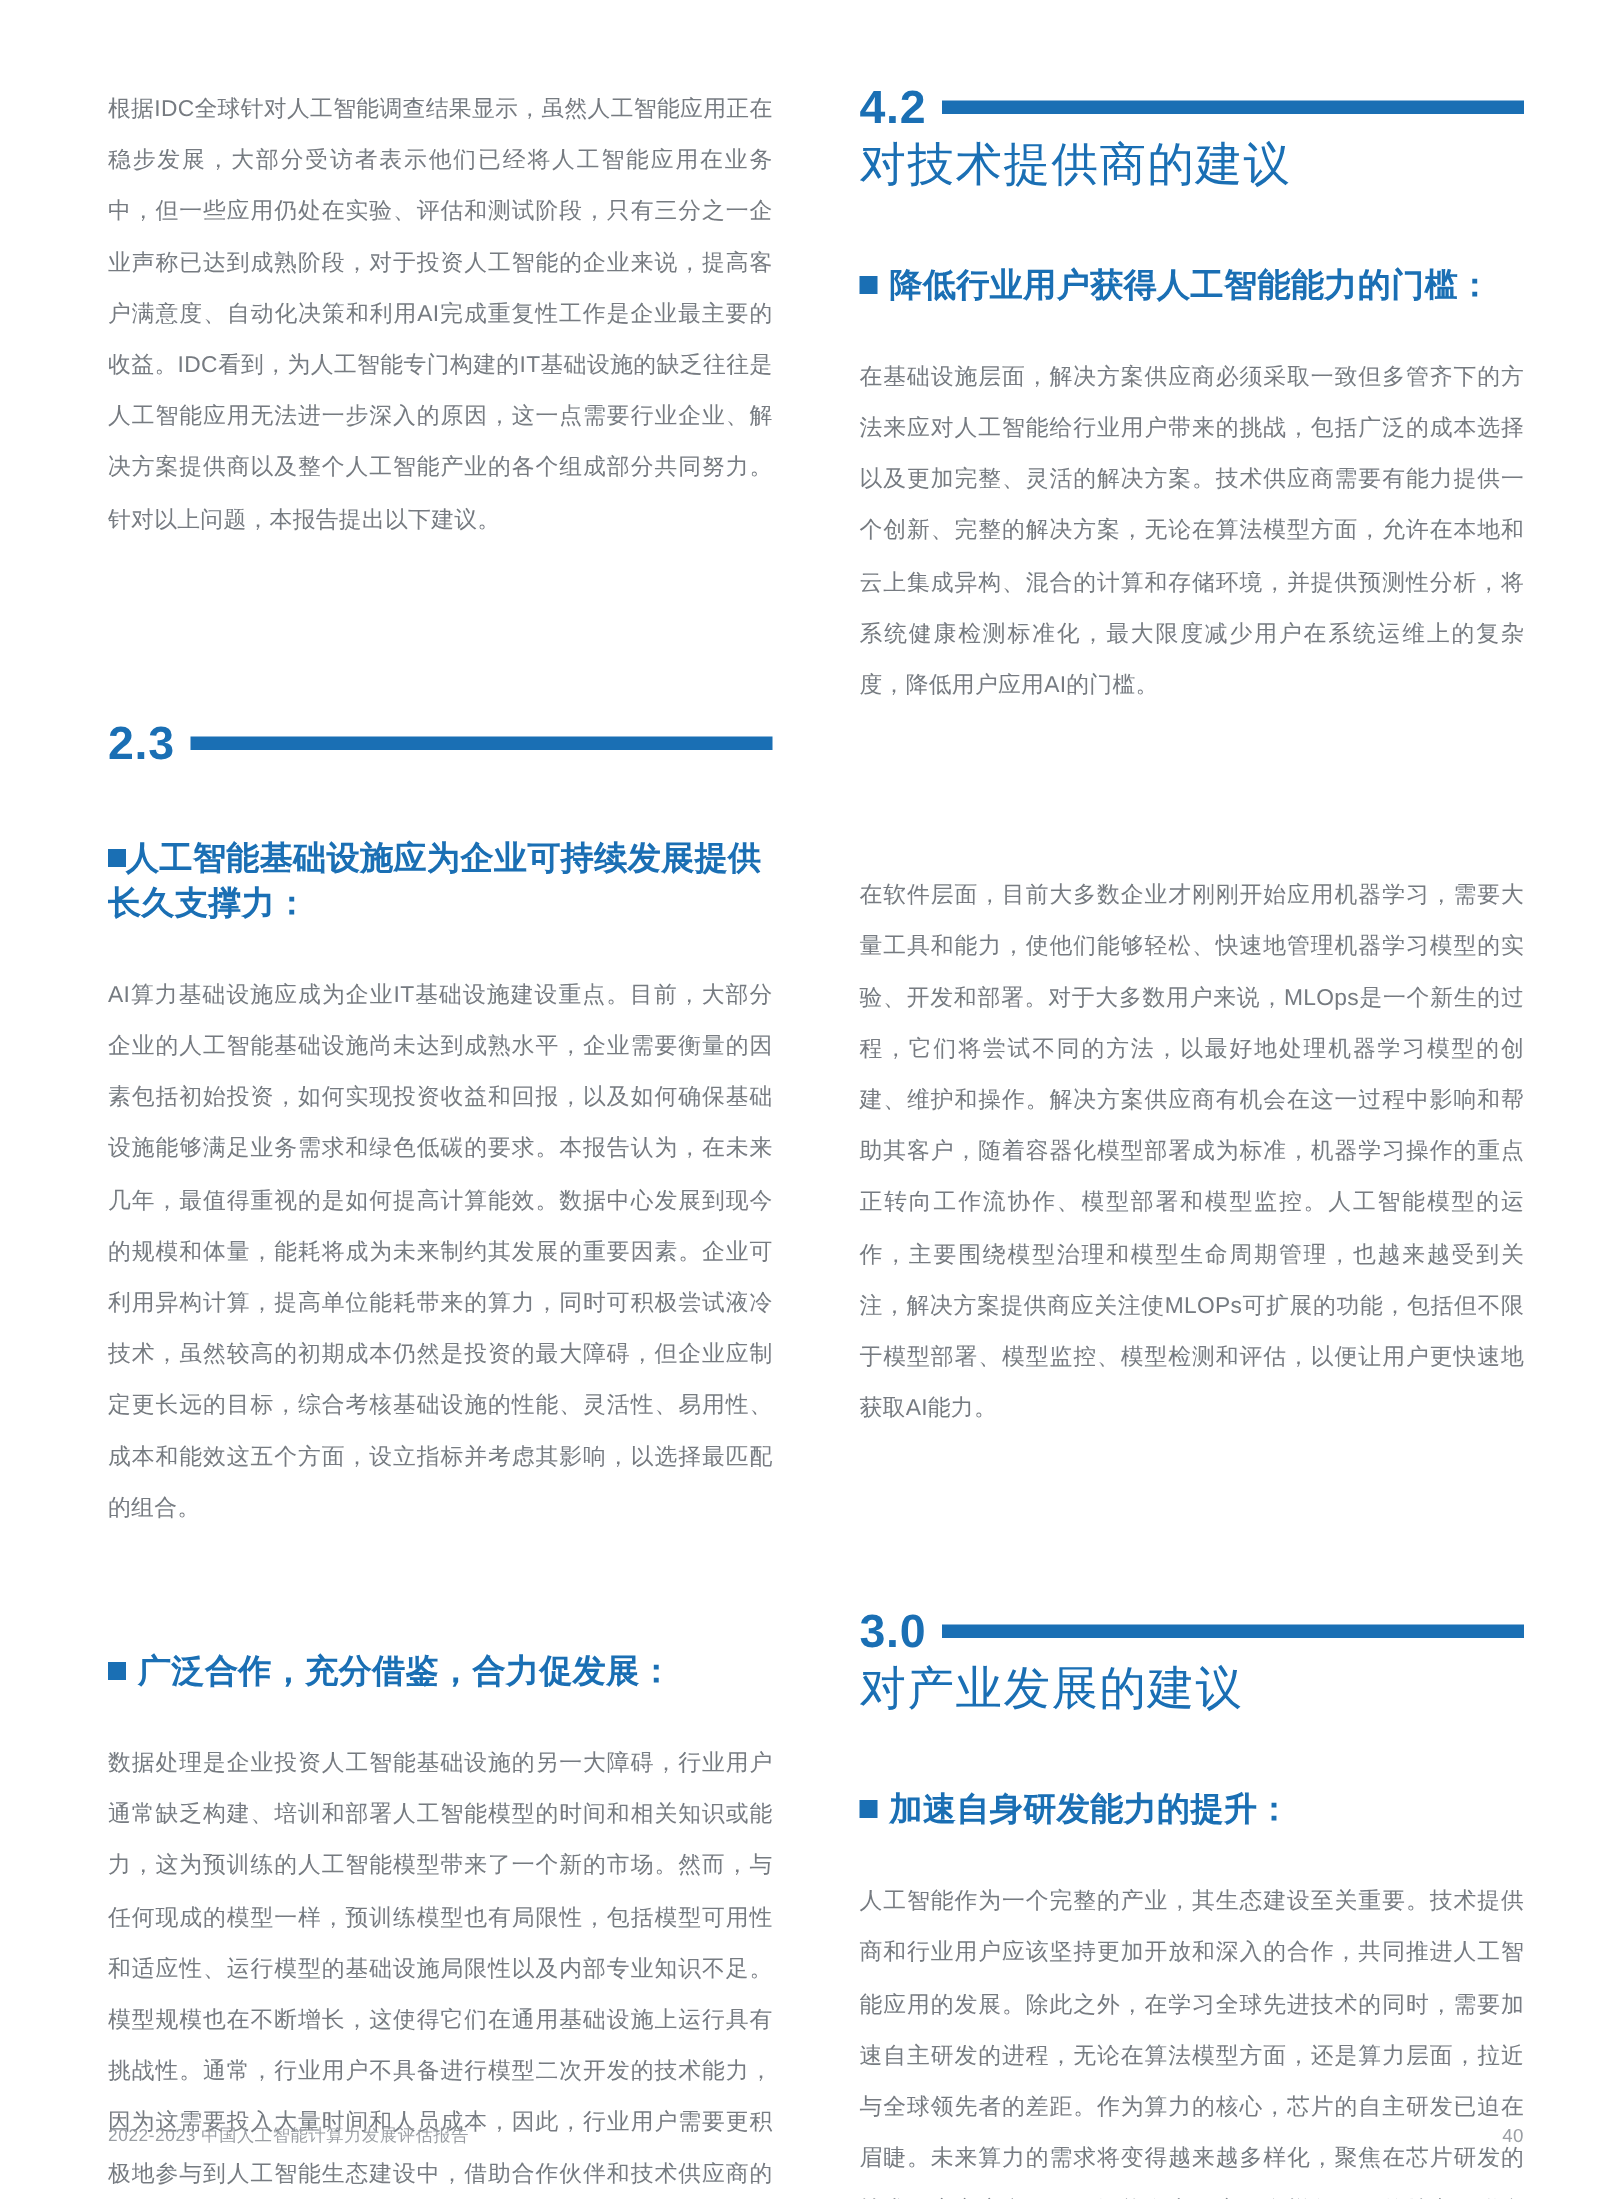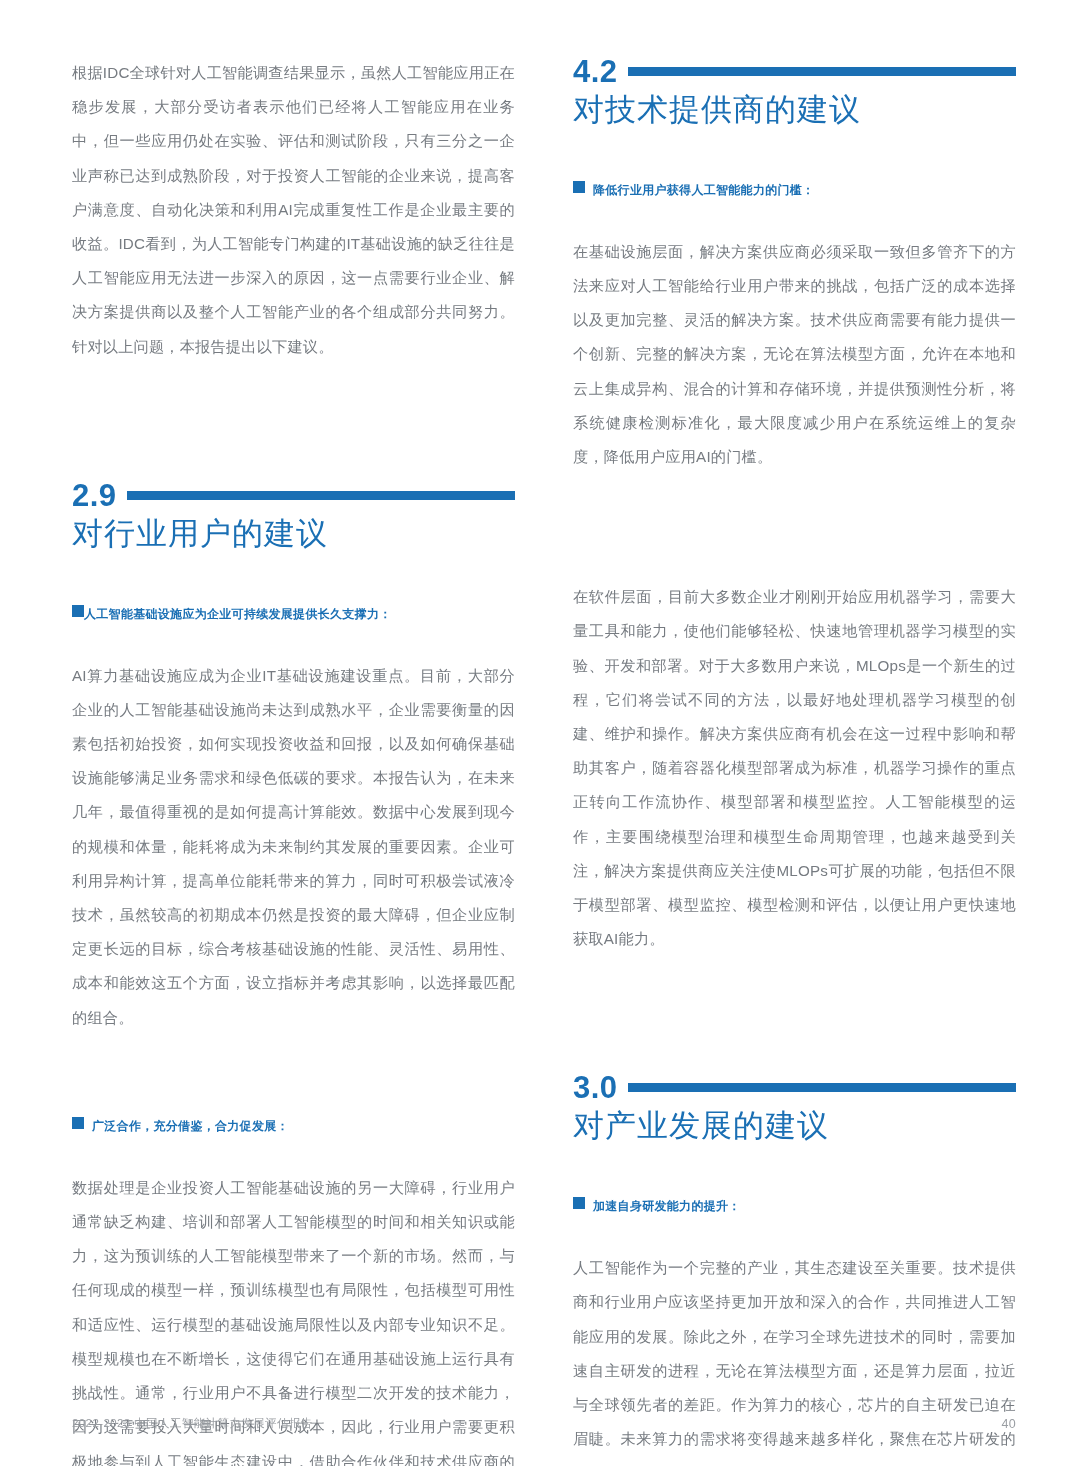--- a/index.html
+++ b/index.html
@@ -64,21 +64,21 @@
   .section-title {
     font-size: 31px;
     font-weight: normal;
     color: #1a6fb4;
     line-height: 1.22;
     letter-spacing: 1px;
     margin-top: 4px;
   }
   
   .sub-head {
-    font-size: 12px;
+    font-size: 22px;
     font-weight: bold;
     color: #1a6fb4;
     line-height: 30px;
     letter-spacing: 0.3px;
     display: block;
   }
   .sq {
     display: inline-block;
     width: 12px;
     height: 12px;
@@ -120,24 +120,23 @@
   <div class="columns">
 
     <div class="col">
 
       <p class="para">根据IDC全球针对人工智能调查结果显示，虽然人工智能应用正在稳步发展，大部分受访者表示他们已经将人工智能应用在业务中，但一些应用仍处在实验、评估和测试阶段，只有三分之一企业声称已达到成熟阶段，对于投资人工智能的企业来说，提高客户满意度、自动化决策和利用AI完成重复性工作是企业最主要的收益。IDC看到，为人工智能专门构建的IT基础设施的缺乏往往是人工智能应用无法进一步深入的原因，这一点需要行业企业、解决方案提供商以及整个人工智能产业的各个组成部分共同努力。针对以上问题，本报告提出以下建议。</p>
 
       <div class="sp-xl"></div>
 
       <div class="section-head">
         <div class="section-num-row">
-          <span class="section-num">2.9</span>
+          <span class="section-num">2.3</span>
           <span class="section-rule"></span>
         </div>
-        <div class="section-title">对行业用户的建议</div>
       </div>
 
       <div class="sp-after-title"></div>
 
       <div class="sub-head">
         <span class="sq"></span><span>人工智能基础设施应为企业可持续发展提供长久支撑力：</span>
       </div>
 
       <div class="sp-head-body"></div>
 

